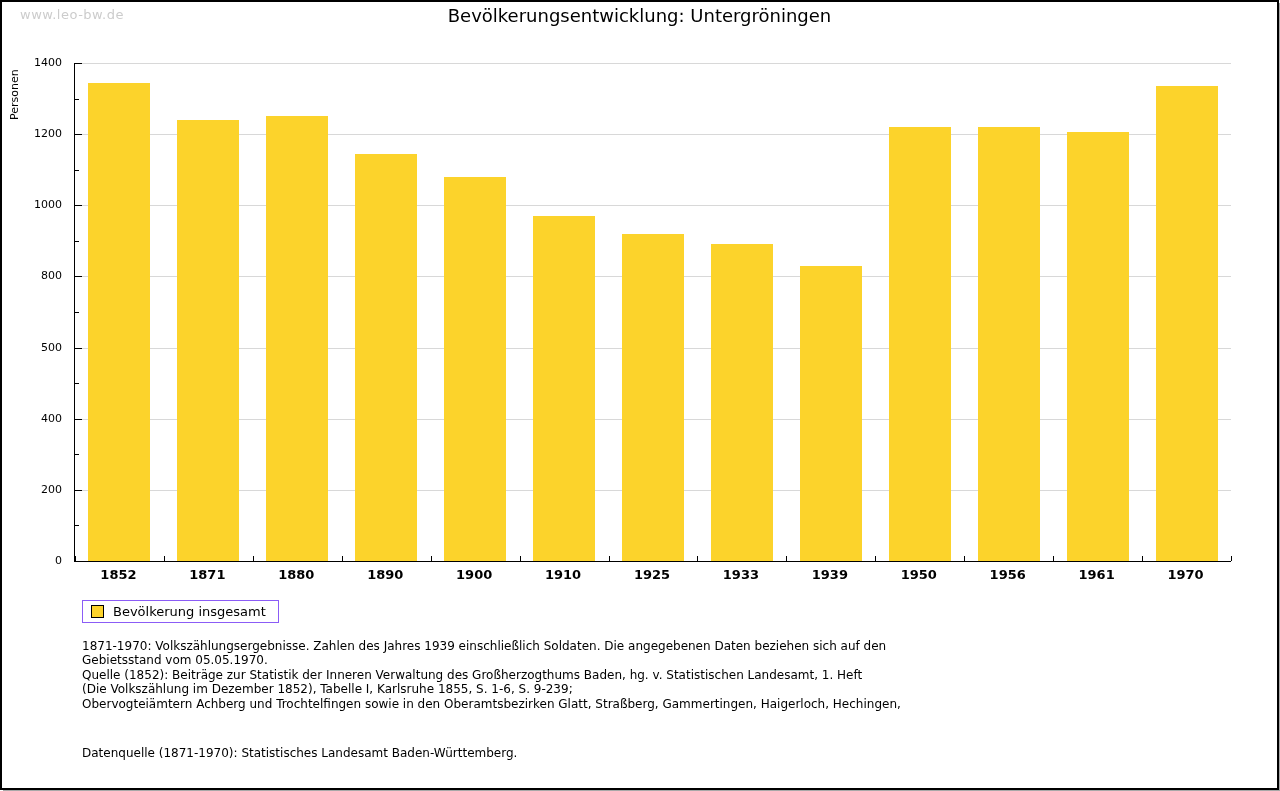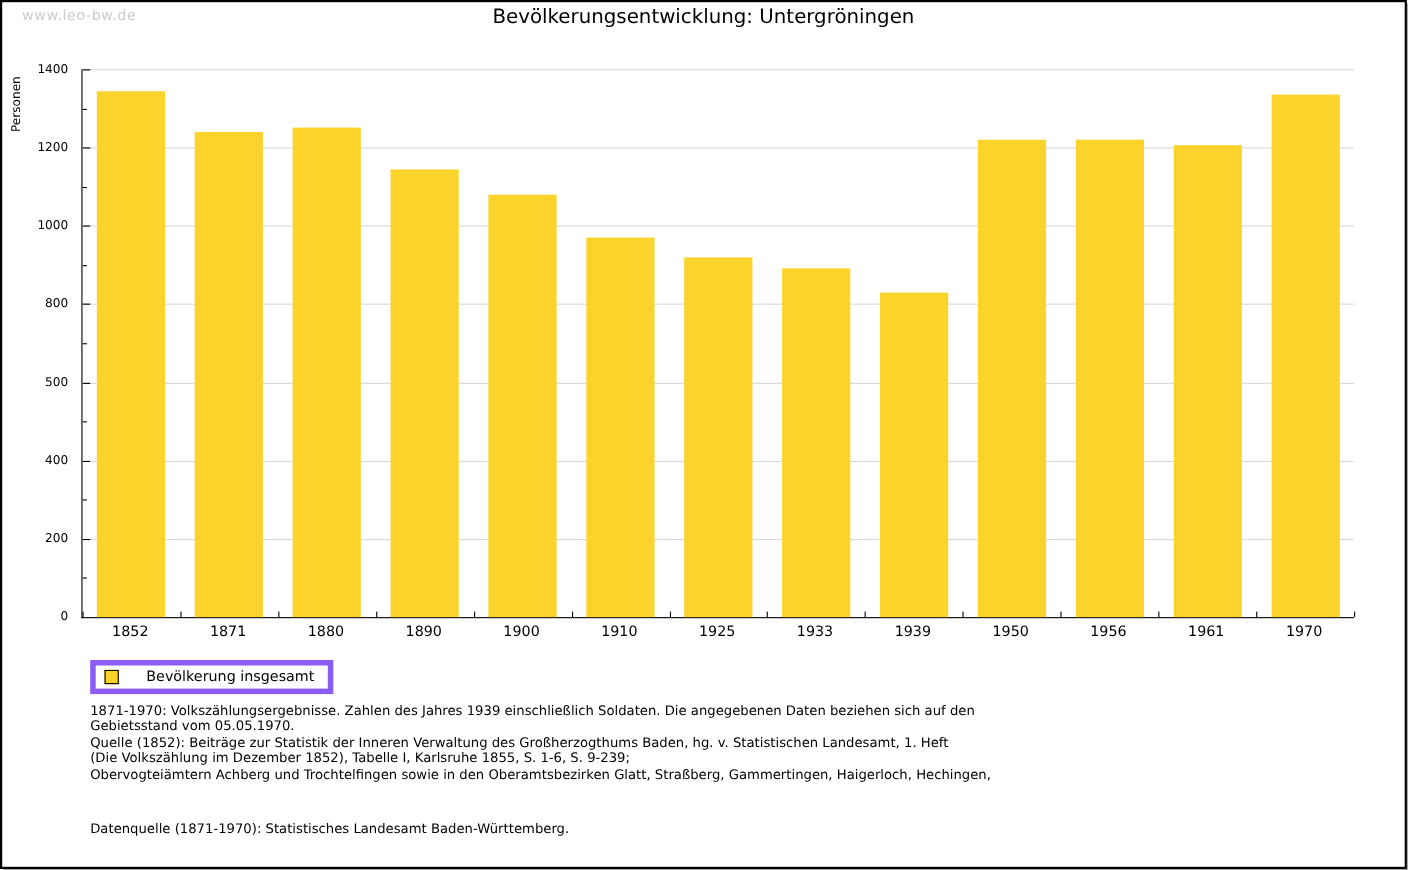--- a/index.html
+++ b/index.html
@@ -33,29 +33,29 @@
   .plot{
     position:absolute;left:72px;top:61px;width:1156px;height:498px;
     border-left:1px solid #000;border-bottom:1px solid #000;
   }
   .gridline{position:absolute;left:0;width:100%;height:1px;background:#d8d8d8;}
   .ytick{position:absolute;left:0;height:1px;background:#000;}
   .ytick.major{width:7px;}
   .ytick.minor{width:4px;}
   .xtick{position:absolute;bottom:0;width:1px;height:5px;background:#000;}
   .bar{position:absolute;bottom:0;transform:translateX(-50%);}
-  .xtick-labels{position:absolute;left:72px;top:565px;width:1156px;height:16px;}
+  .xtick-labels{position:absolute;left:72px;top:565px;width:1156px;height:16px;font-weight:bold;}
   .xtick-label{
     position:absolute;transform:translateX(-50%);
     font-size:13px;color:#000;white-space:nowrap;
   }
   .legend{
     position:absolute;left:80px;top:598px;
-    display:inline-flex;align-items:center;gap:25px;
-    border:5px solid #8b5cf6;padding:3px 12px 3px 8px;background:#fff;
+    display:inline-flex;align-items:center;gap:9px;
+    border:1px solid #8b5cf6;padding:3px 12px 3px 8px;background:#fff;
   }
   .legend-swatch{width:13px;height:13px;border:1px solid #000;box-sizing:border-box;}
   .legend-label{font-size:13px;color:#000;white-space:nowrap;}
   .footnotes{
     position:absolute;left:80px;top:637px;
     font-size:12px;line-height:14.4px;color:#000;
   }
   .footnote-line{white-space:nowrap;}
   .datasource{
     position:absolute;left:80px;top:744px;

